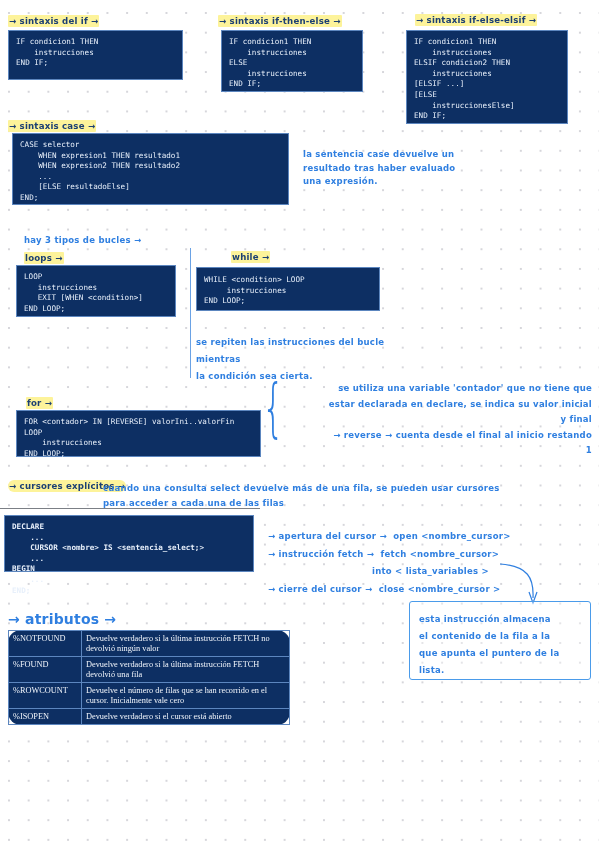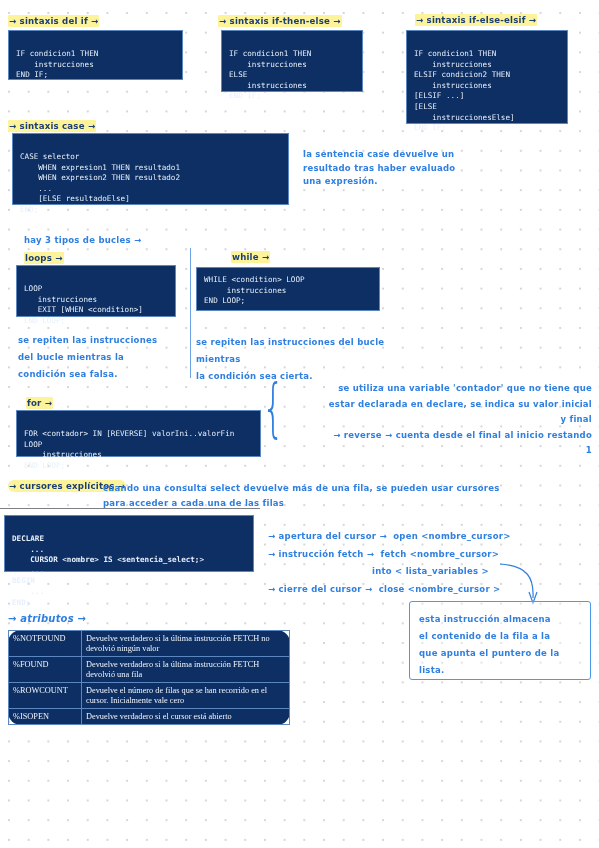--- a/index.html
+++ b/index.html
@@ -38,40 +38,39 @@
     white-space:pre;
     background:#fdf39a;
     padding:0 1px;
     line-height:12px;
     border-radius:1px;
     text-align:center;
   }
   .plainlbl{
     position:absolute;
     font-family:"DejaVu Sans", sans-serif;
-    font-size:10px;
+    font-size:14px;
     font-weight:700;
     color:#2f7fe0;
     letter-spacing:.2px;
     white-space:pre;
     line-height:12px;
-    font-style:italic;
   }
 
   
   .code{
     position:absolute;
     background:#0d2f63;
     border:1px solid #5c86bf;
     color:#e8f0fb;
     font-family:"DejaVu Sans Mono", monospace;
     font-size:7.6px;
     line-height:10.6px;
     white-space:pre;
-    padding:18px 7px 6px 7px;
+    padding:6px 7px 6px 7px;
     box-sizing:border-box;
     box-shadow:0 0 0 0 rgba(0,0,0,0);
     letter-spacing:0px;
   }
 
   
   .attr-table{
     position:absolute;
     border-collapse:collapse;
     background:#0d2f63;
@@ -149,23 +148,20 @@
 resultado tras haber evaluado
 una  expresión.</div>
 
   <div class="hand" style="left:24px;top:234px;">hay 3 tipos de bucles →</div>
 
   <div class="hl" style="left:24px;top:252px;">loops →</div>
   <div class="code" style="left:16px;top:265px;width:160px;height:52px;">LOOP
    instrucciones
    EXIT [WHEN &lt;condition&gt;]
 END LOOP;</div>
-  <div class="hand lines" style="left:18px;top:332px;width:170px;line-height:17px;">se repiten las instrucciones
-del bucle mientras  la
-condición sea falsa.</div>
 
   <div class="vrule" style="left:190px;top:248px;height:130px;"></div>
 
   <div class="hl" style="left:231px;top:251px;">while →</div>
   <div class="code" style="left:196px;top:267px;width:184px;height:44px;padding-top:7px;">WHILE &lt;condition&gt; LOOP
      instrucciones
 END LOOP;</div>
   <div class="hand lines" style="left:196px;top:334px;width:230px;line-height:17px;">se repiten las instrucciones del bucle mientras
 la condición sea cierta.</div>
 

